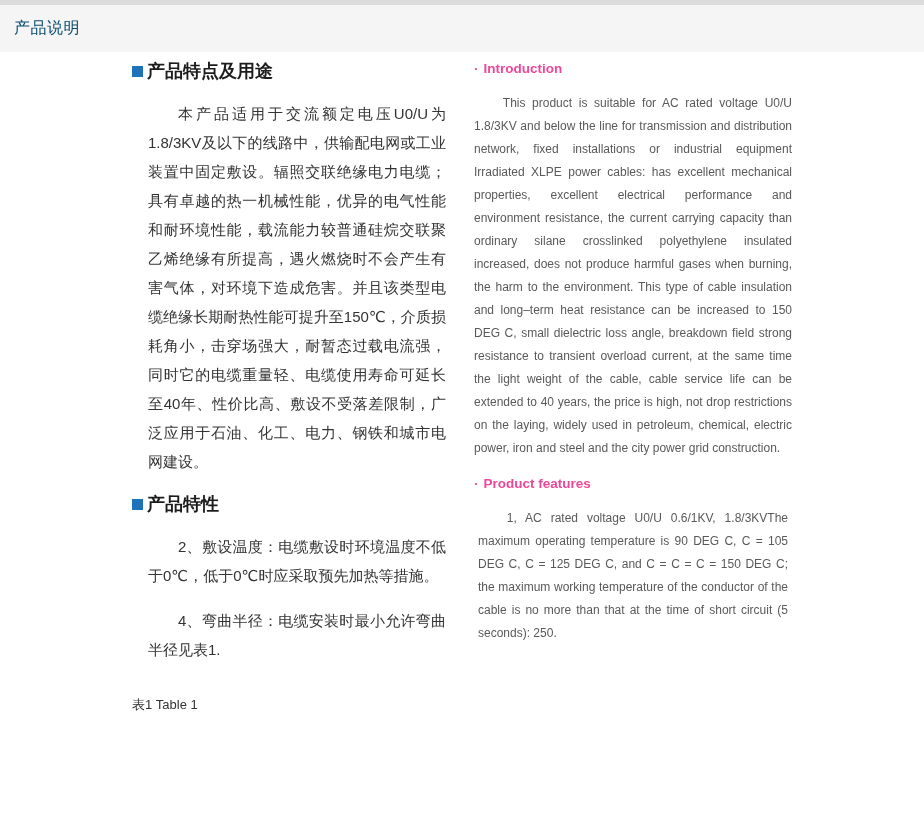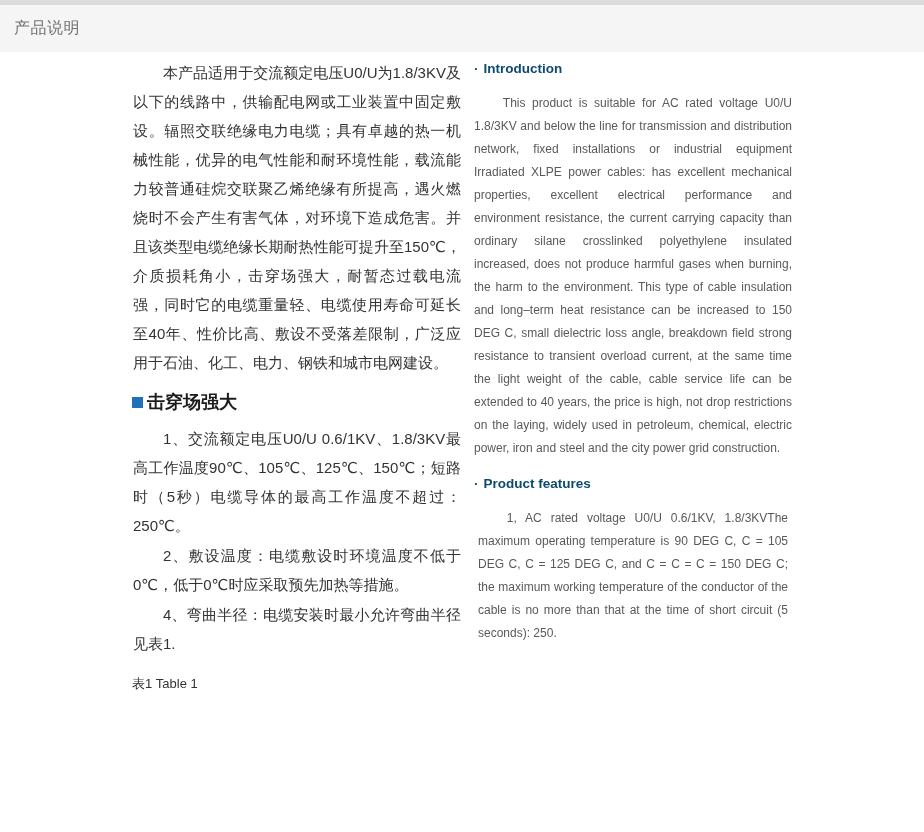--- a/index.html
+++ b/index.html
@@ -9,42 +9,42 @@
     background:#ffffff;
     font-family:"Liberation Sans","DejaVu Sans",sans-serif;
     -webkit-font-smoothing:antialiased;
   }
   .top-strip { height:5px; background:#dcdcdc; }
   .page-header {
     height:47px; background:#f5f5f5;
     display:flex; align-items:center; padding-left:14px;
   }
   .page-header h1 {
-    margin:0; font-size:16px; font-weight:400; color:#737373; letter-spacing:0.5px;
+    margin:0; font-size:16px; font-weight:400; color:#0c4a6e; letter-spacing:0.5px;
   }
   .content { width:660px; margin:0 auto; padding-top:5px; }
   .columns { display:flex; gap:12px; min-height:552px; align-items:flex-start; }
   .col-left  { width:330px; }
   .col-right { width:318px; }
 
   
   .zh-title {
     display:flex; align-items:center; margin:2px 0 10px 0;
     font-size:18px; font-weight:bold; color:#1c1c1c;
   }
   .zh-title.second { margin-top:13px; }
   .blue-square { width:11px; height:11px; margin-right:4px; flex:0 0 auto; }
   .zh-body {
-    margin:1px; font-size:15px; color:#333333; line-height:29px;
+    margin:16px; font-size:15px; color:#333333; line-height:29px;
     text-align:justify; text-indent:2em;
   }
 
   
   .en-title {
-    margin:4px 0 16px 0; font-size:13.5px; font-weight:bold; color:#0c4a6e;
+    margin:4px 0 16px 0; font-size:13.5px; font-weight:bold; color:#ec4899;
   }
   .en-title .dot { font-weight:bold; margin-right:5px; }
   .en-title.second { margin-top:16px; }
   .en-body {
     margin:0 0 14px 0; font-size:12px; color:#595959; line-height:23px;
     text-align:justify; text-indent:2.4em;
   }
   .en-body.item { margin:4px; }
 
   
@@ -56,27 +56,30 @@
 <div class="top-strip"></div>
 
 <header class="page-header" style="background: rgb(245, 245, 245);">
   <h1>产品说明</h1>
 </header>
 
 <main class="content">
   <div class="columns">
 
     <section class="col-left">
+      <h2 class="zh-title">
+        <span class="blue-square" style="background: rgb(30, 115, 184);"></span>
+        <span>产品特点及用途</span>
+      </h2>
       <p class="zh-body">本产品适用于交流额定电压U0/U为1.8/3KV及以下的线路中，供输配电网或工业装置中固定敷设。辐照交联绝缘电力电缆；具有卓越的热一机械性能，优异的电气性能和耐环境性能，载流能力较普通硅烷交联聚乙烯绝缘有所提高，遇火燃烧时不会产生有害气体，对环境下造成危害。并且该类型电缆绝缘长期耐热性能可提升至150℃，介质损耗角小，击穿场强大，耐暂态过载电流强，同时它的电缆重量轻、电缆使用寿命可延长至40年、性价比高、敷设不受落差限制，广泛应用于石油、化工、电力、钢铁和城市电网建设。</p>
 
       <h2 class="zh-title second">
         <span class="blue-square" style="background: rgb(30, 115, 184);"></span>
-        <span>击穿场强大</span>
+        <span>产品特性</span>
       </h2>
-      <p class="zh-body">1、交流额定电压U0/U 0.6/1KV、1.8/3KV最高工作温度90℃、105℃、125℃、150℃；短路时（5秒）电缆导体的最高工作温度不超过：250℃。</p>
       <p class="zh-body">2、敷设温度：电缆敷设时环境温度不低于0℃，低于0℃时应采取预先加热等措施。</p>
       <p class="zh-body">4、弯曲半径：电缆安装时最小允许弯曲半径见表1.</p>
     </section>
 
     <section class="col-right">
       <h3 class="en-title">
         <span class="dot">·</span><span>Introduction</span>
       </h3>
       <p class="en-body">This product is suitable for AC rated voltage U0/U 1.8/3KV and below the line for transmission and distribution network, fixed installations or industrial equipment Irradiated XLPE power cables: has excellent mechanical properties, excellent electrical performance and environment resistance, the current carrying capacity than ordinary silane crosslinked polyethylene insulated increased, does not produce harmful gases when burning, the harm to the environment. This type of cable insulation and long–term heat resistance can be increased to 150 DEG C, small dielectric loss angle, breakdown field strong resistance to transient overload current, at the same time the light weight of the cable, cable service life can be extended to 40 years, the price is high, not drop restrictions on the laying, widely used in petroleum, chemical, electric power, iron and steel and the city power grid construction.</p>
 

